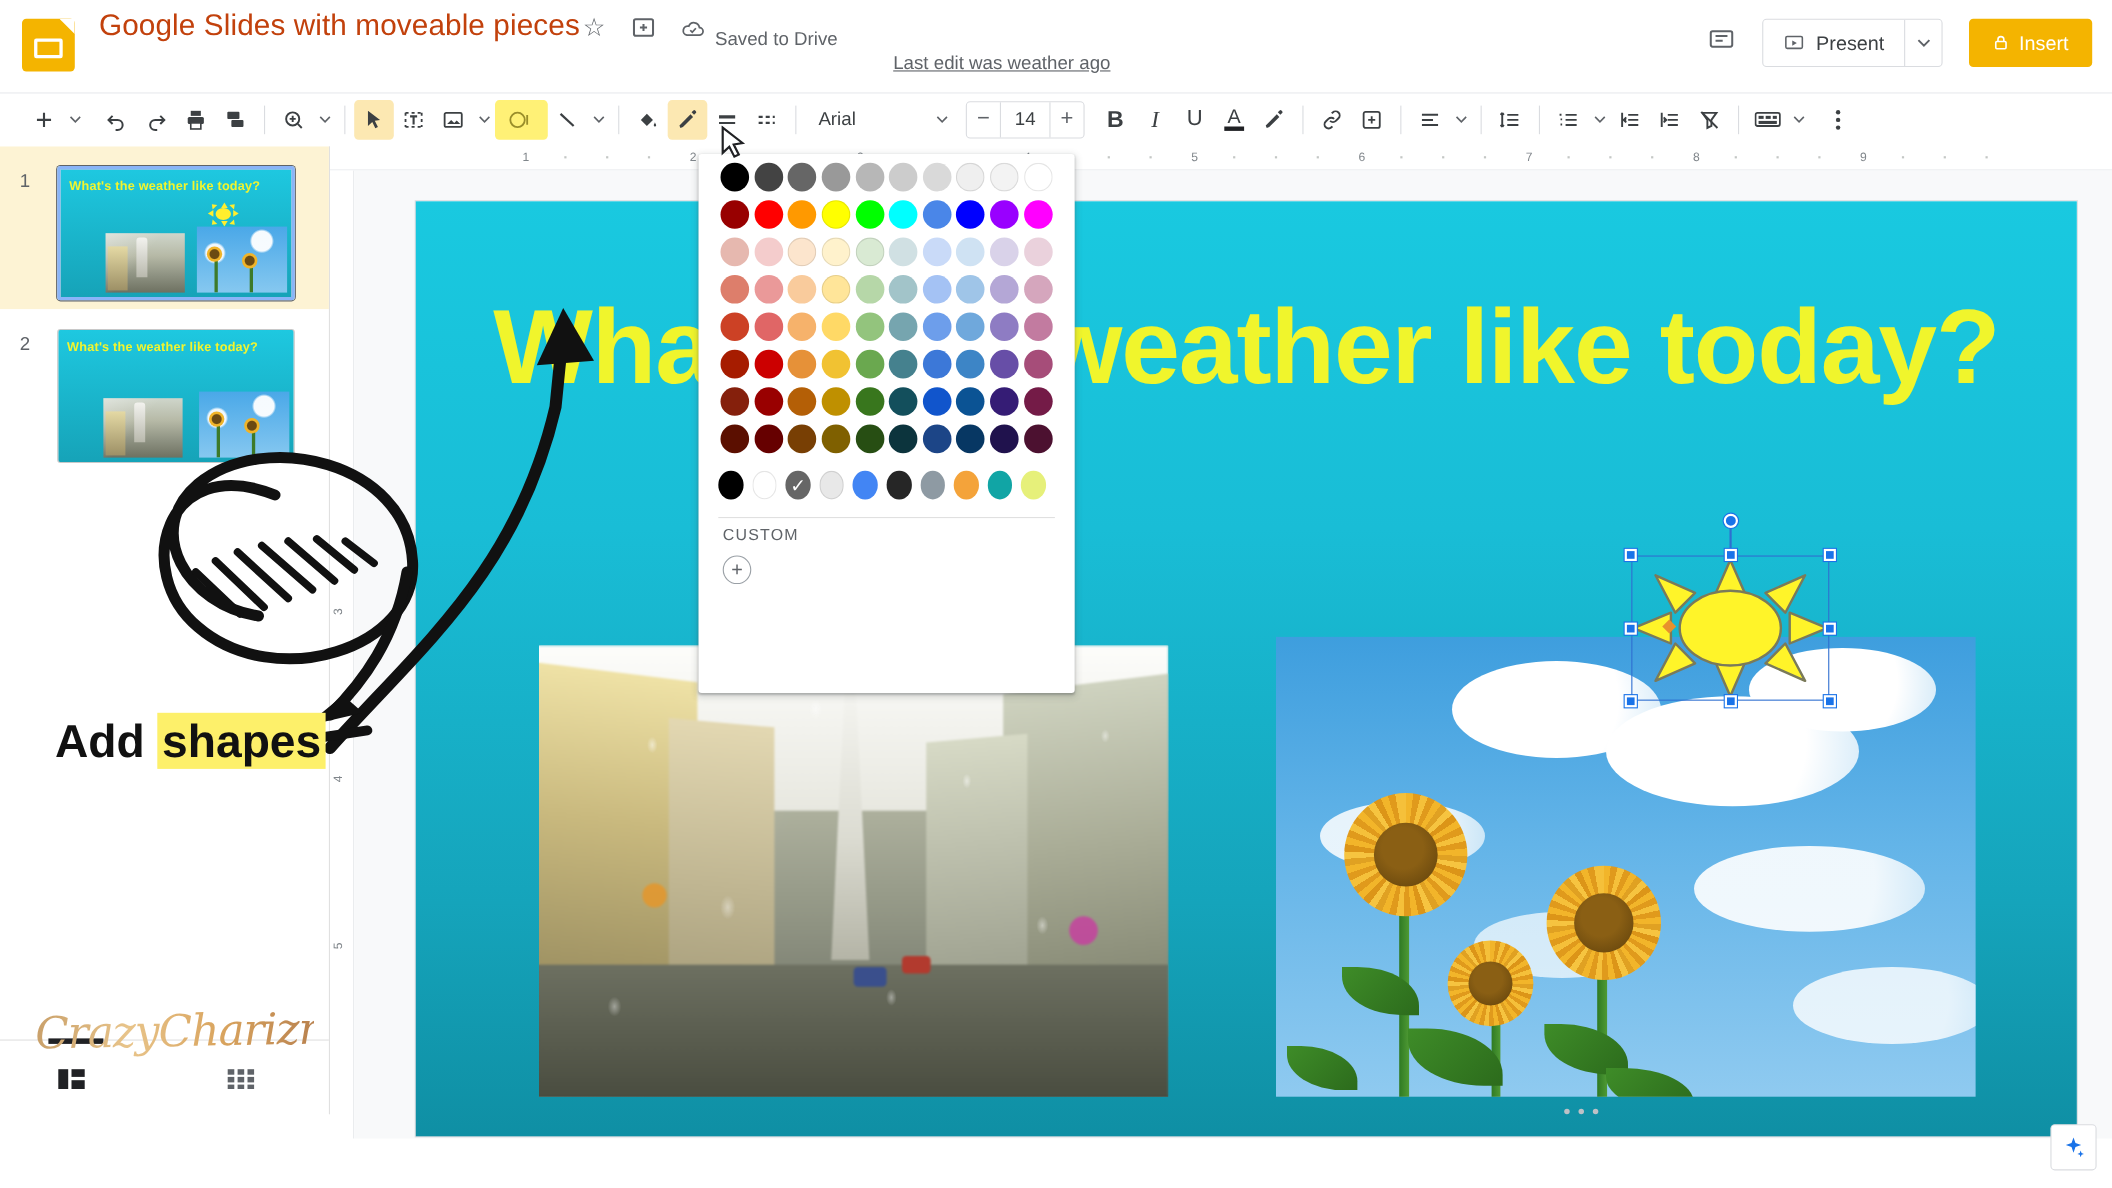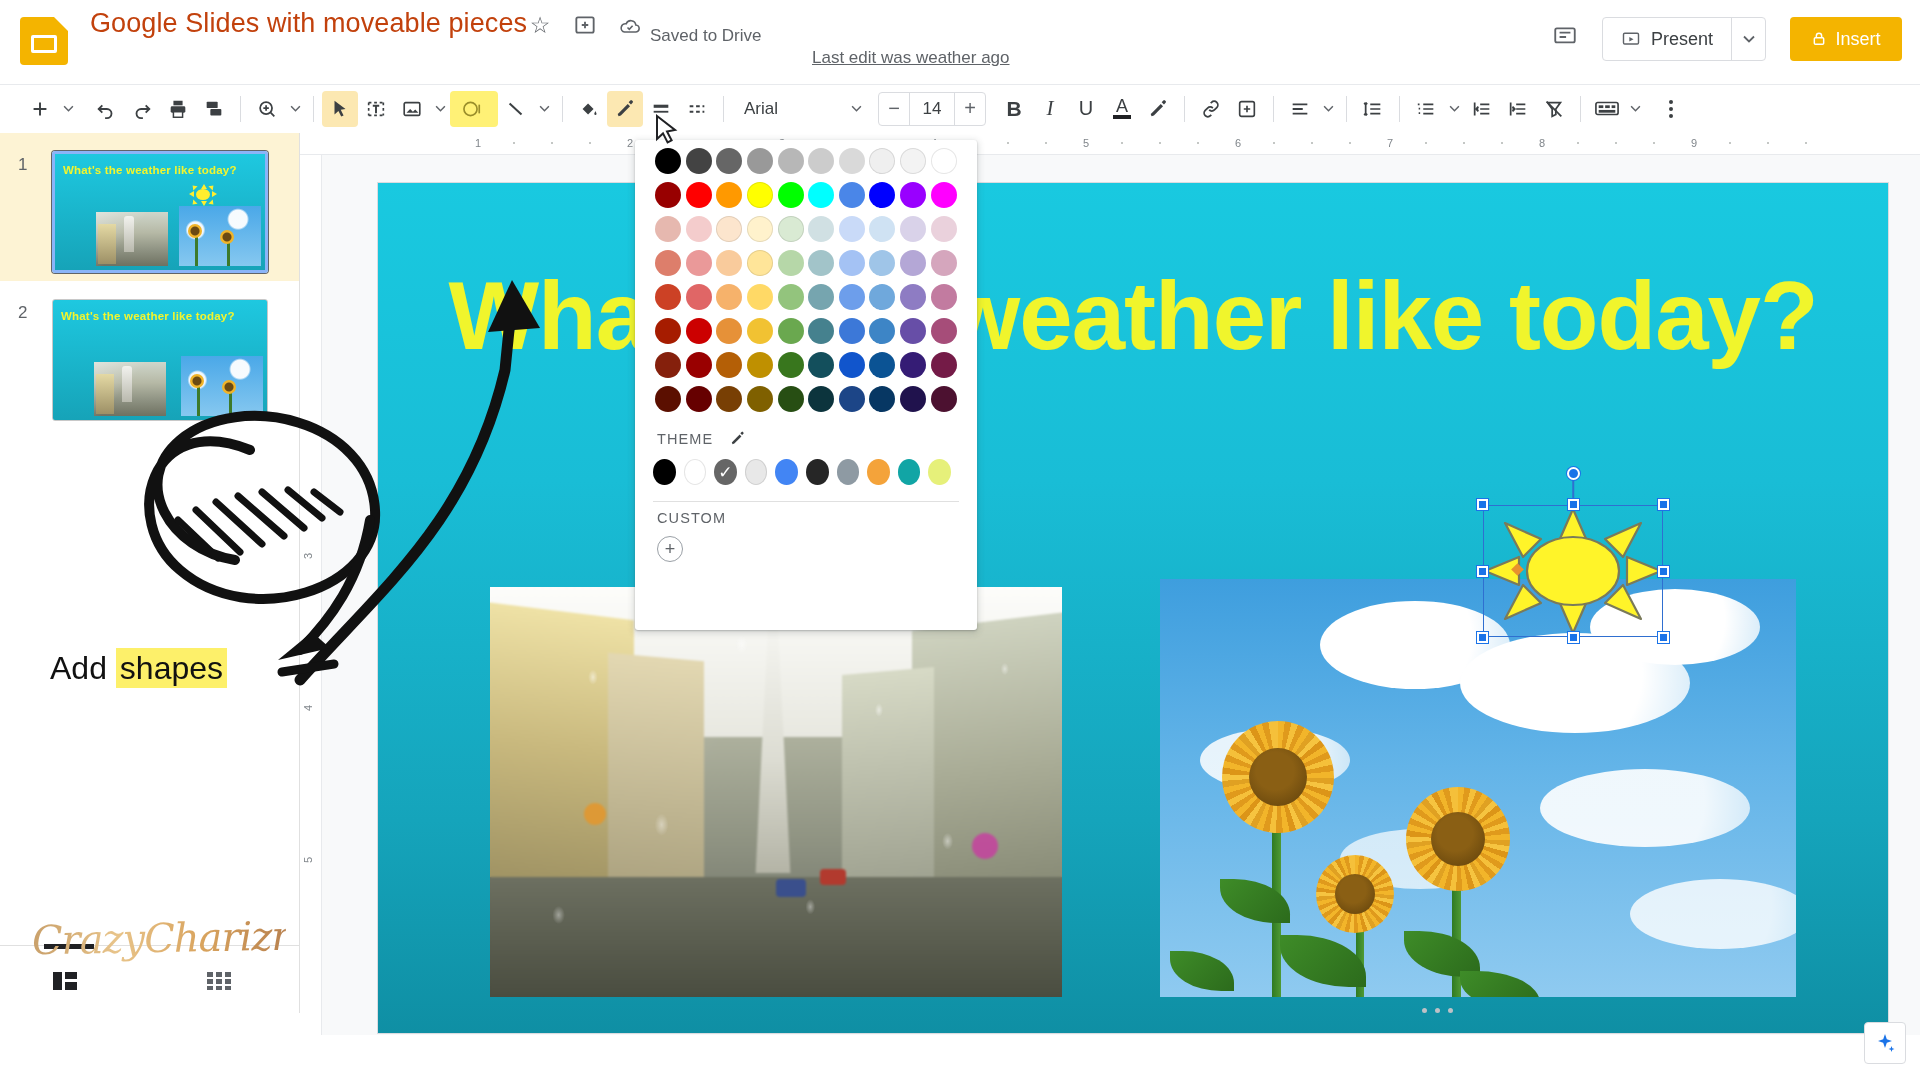--- a/index.html
+++ b/index.html
@@ -188,21 +188,21 @@
     position: absolute; left: 32px; top: 915px; width: 254px; height: 54px;
     font-family: "DejaVu Serif", serif; font-style: italic;
     font-size: 40px; color: #d8a860;
     letter-spacing: -1px; white-space: nowrap;
     transform: rotate(-1deg);
     background: linear-gradient(90deg,#c9a06a,#e8c48a,#d9a45e,#b9824f);
     -webkit-background-clip: text; background-clip: text; color: transparent;
   }
   #annot-add-shapes {
     position: absolute; left: 50px; top: 650px;
-    font-size: 32px; font-weight: normal; color: #111; white-space: nowrap;
+    font-size: 42px; font-weight: bold; color: #111; white-space: nowrap;
     z-index: 60;
   }
   #annot-add-shapes .hl { background: #fdf06a; padding: 2px 4px; }
 
   
   #annot-svg {
     position: absolute; left: 0; top: 120px; width: 600px; height: 660px;
     pointer-events: none; z-index: 55;
   }
 
@@ -1029,27 +1029,20 @@
       <div class="cp-swatch" style="background: rgb(120, 63, 4);"></div>
       <div class="cp-swatch" style="background: rgb(127, 96, 0);"></div>
       <div class="cp-swatch" style="background: rgb(39, 78, 19);"></div>
       <div class="cp-swatch" style="background: rgb(12, 52, 61);"></div>
       <div class="cp-swatch" style="background: rgb(28, 69, 135);"></div>
       <div class="cp-swatch" style="background: rgb(7, 55, 99);"></div>
       <div class="cp-swatch" style="background: rgb(32, 18, 77);"></div>
       <div class="cp-swatch" style="background: rgb(76, 17, 48);"></div>
     </div>
 
-  <div class="cp-section-label">
-    <span>THEME</span>
-    <svg width="17" height="17" viewBox="0 0 24 24" fill="#3c4043">
-      <path d="M4 17.5l1 2.5 2.5-1 10-10-2.5-2.5-10 10z"></path>
-      <path d="M16 4.5l2.5 2.5 1.8-1.8a1.3 1.3 0 0 0 0-1.8l-.7-.7a1.3 1.3 0 0 0-1.8 0z"></path>
-      </svg>
-  </div>
 
   <div id="cp-theme-row">
       <div class="cp-swatch" style="background: rgb(0, 0, 0);"></div>
       <div class="cp-swatch light-border" style="background: rgb(255, 255, 255);"></div>
       <div class="cp-swatch" style="background: rgb(102, 102, 102);">
         <span class="cp-check">✓</span>
       </div>
       <div class="cp-swatch light-border" style="background: rgb(232, 232, 232);"></div>
       <div class="cp-swatch" style="background: rgb(66, 133, 244);"></div>
       <div class="cp-swatch" style="background: rgb(38, 38, 38);"></div>

